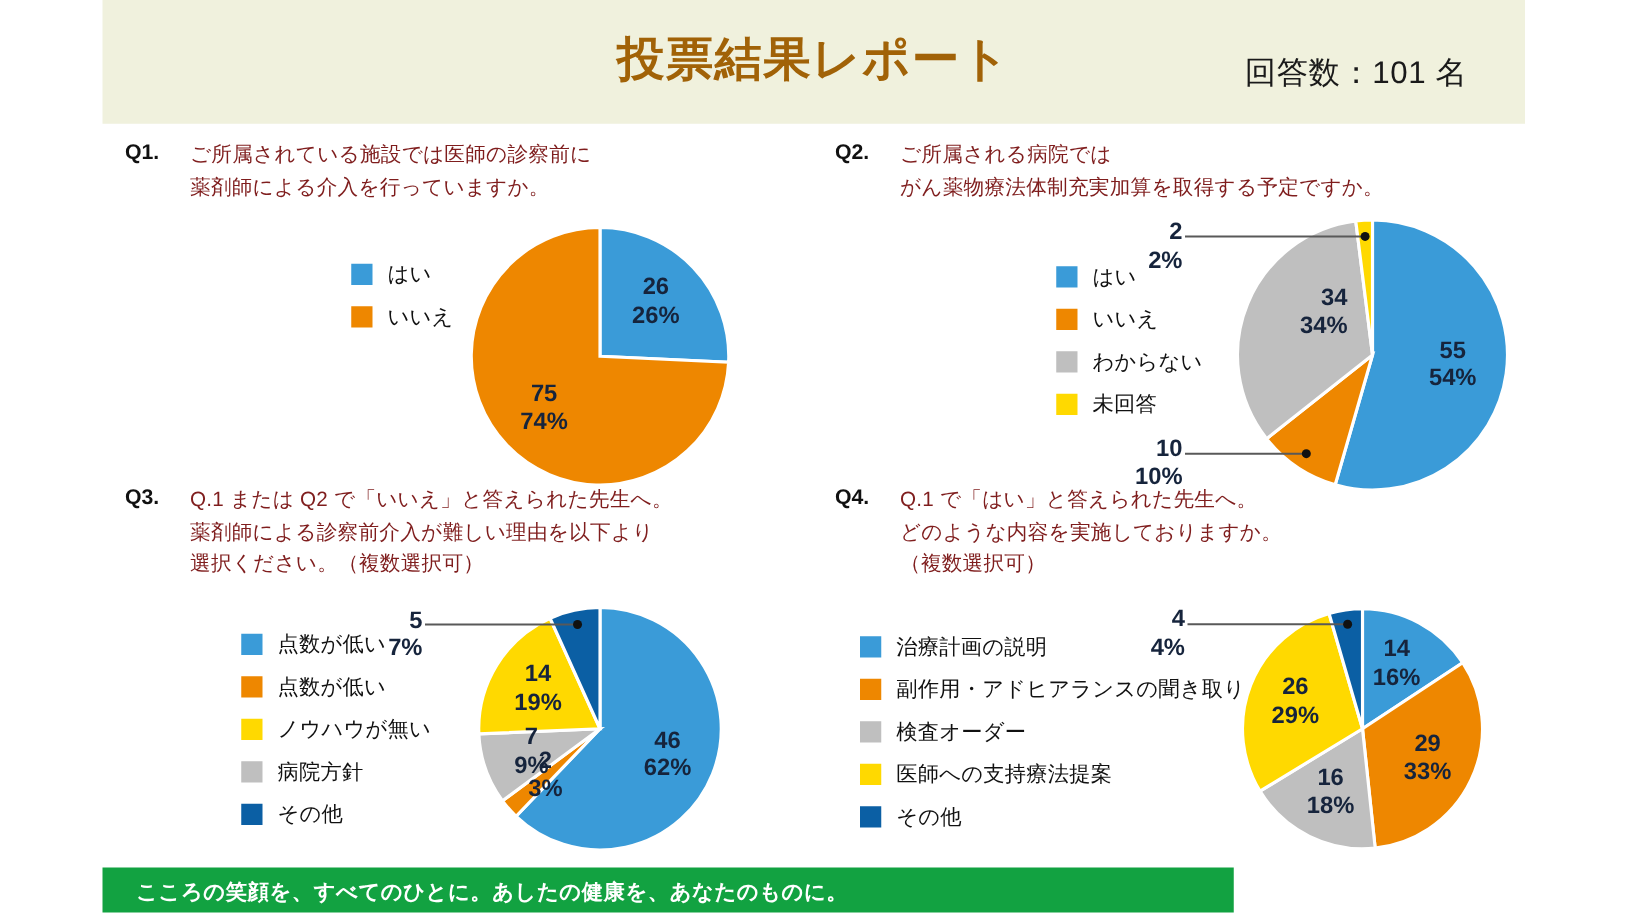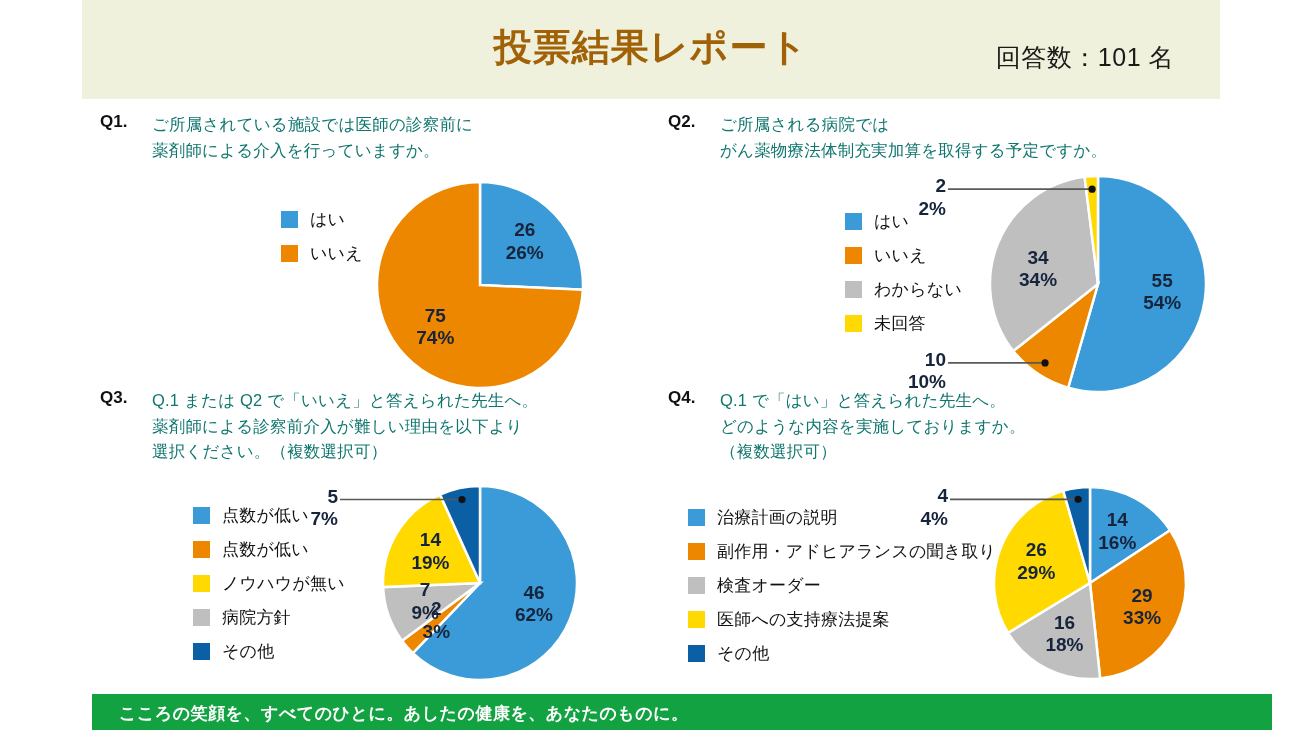--- a/index.html
+++ b/index.html
@@ -26,22 +26,22 @@
     font-size: 38px; font-weight: bold; color: #a16207;
     letter-spacing: 1px;
   }
   #header-count {
     position: absolute; right: 46px; top: 41px;
     font-size: 25px; color: #1a1a1a;
     letter-spacing: 0.5px;
   }
   
   #footer {
-    position: absolute; left: 92px; top: 694px;
-    width: 1180px; height: 36px;
+    position: absolute; left: 82px; top: 694px;
+    width: 905px; height: 36px;
     background: #12a241;
   }
   #footer-text {
     position: absolute; left: 27px; top: 8px;
     font-size: 17px; color: #ffffff; font-weight: bold;
     letter-spacing: 0.5px;
   }
   
   .qblock { position: absolute; }
   #q1 { left: 100px; top: 112px; width: 580px; height: 270px; }
@@ -49,21 +49,21 @@
   #q3 { left: 100px; top: 388px; width: 580px; height: 300px; }
   #q4 { left: 668px; top: 388px; width: 560px; height: 300px; }
 
   .qhead { position: relative; }
   .qlabel {
     position: absolute; left: 0; top: 0;
     font-size: 17px; font-weight: bold; color: #111;
   }
   .qtext {
     margin-left: 52px;
-    font-size: 16.5px; color: #0f766e; line-height: 1.55;
+    font-size: 16.5px; color: #7f1d1d; line-height: 1.55;
     letter-spacing: 0.2px;
   }
   
   .legend { position: absolute; }
   .legend-row {
     display: flex; align-items: center;
     height: 34px;
   }
   .sw { width: 17px; height: 17px; flex: 0 0 17px; }
   .lg-label {
@@ -145,21 +145,21 @@
           <path d="M 110 110 L 80.16 213.80 A 108 108 0 0 1 25.26 176.96 Z" fill="#ee8700" stroke="#ffffff" stroke-width="2.5"></path>
           <line x1="57.05" y1="188.92" x2="-40" y2="188.92" stroke="#595959" stroke-width="1.6"></line>
           <circle cx="57.05" cy="188.92" r="3.6" fill="#111"></circle>
           <path d="M 110 110 L 25.26 176.96 A 108 108 0 0 1 96.60 2.83 Z" fill="#bfbfbf" stroke="#ffffff" stroke-width="2.5"></path>
           <path d="M 110 110 L 96.60 2.83 A 108 108 0 0 1 110.00 2.00 Z" fill="#ffd900" stroke="#ffffff" stroke-width="2.5"></path>
           <line x1="104.09" y1="15.14" x2="-40" y2="15.14" stroke="#595959" stroke-width="1.6"></line>
           <circle cx="104.09" cy="15.14" r="3.6" fill="#111"></circle>
         </svg>
         <div class="dlabel" style="left: 134.166px; top: 96.0406px; width: 80px;"><span>55</span><span class="v2">54%</span></div>
         <div class="dlabel" style="width: 70px; text-align: right; left: -112px; top: 174.92px;"><span>10</span><span class="v2">10%</span></div>
-        <div class="dlabel" style="left: 10.0366px; top: 73px; width: 80px;"><span>34</span><span class="v2">34%</span></div>
+        <div class="dlabel" style="left: 10.0366px; top: 54px; width: 80px; text-align: right;"><span>34</span><span class="v2">34%</span></div>
         <div class="dlabel" style="width: 70px; text-align: right; left: -112px; top: 1.14385px;"><span>2</span><span class="v2">2%</span></div>
       </div>
   </div>
 
   <div class="qblock" id="q3">
     <div class="qhead">
       <div class="qlabel">Q3.</div>
       <div class="qtext">Q.1 または Q2 で「いいえ」と答えられた先生へ。<br>薬剤師による診察前介入が難しい理由を以下より<br>選択ください。（複数選択可）</div>
     </div>
     <div class="legend" style="left:93px; top:110px;">

